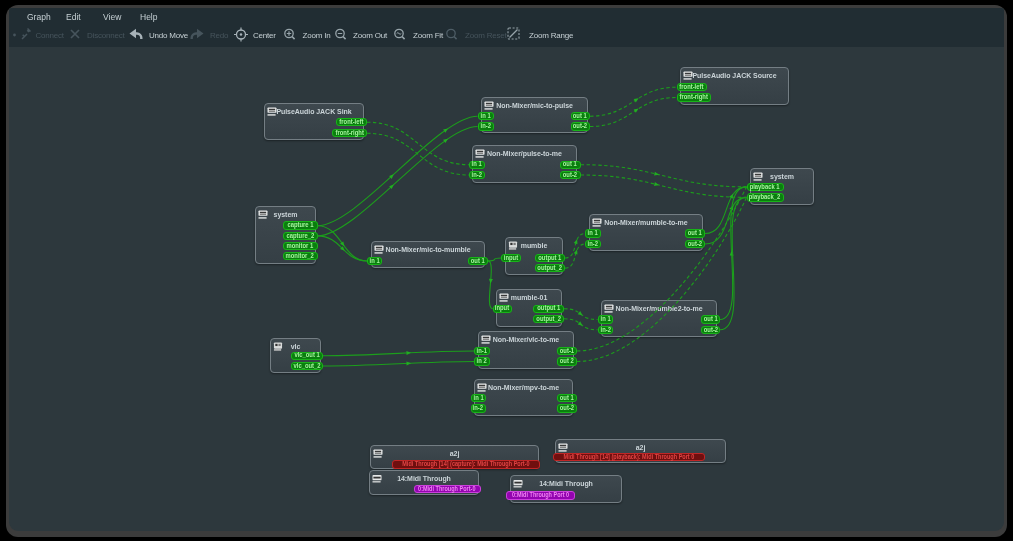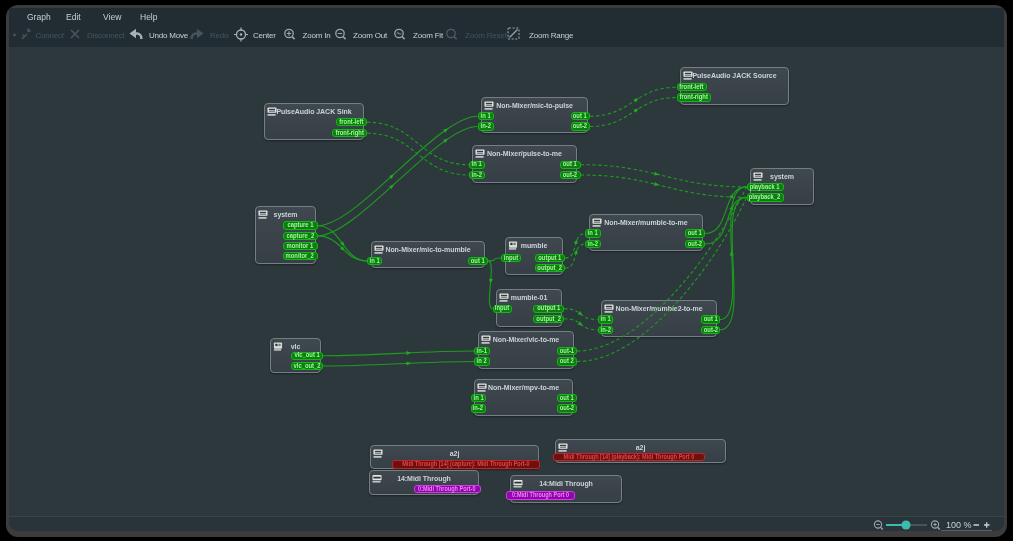--- a/index.html
+++ b/index.html
@@ -399,31 +399,12 @@
 <path d="M720.0,329.8 C753.0,329.8 713.0,197.4 746.5,197.4" fill="none" stroke="#1c9e1c" stroke-width="1.1"></path>
 <path d="M323.0,355.7 C378.0,355.7 419.3,351.0 474.3,351.0" fill="none" stroke="#1c9e1c" stroke-width="1.1"></path>
 <polygon points="411.1,352.8 406.6,355.0 406.4,351.0" fill="#21ad21"></polygon>
 <path d="M323.0,366.0 C378.0,366.0 419.3,361.5 474.3,361.5" fill="none" stroke="#1c9e1c" stroke-width="1.1"></path>
 <polygon points="411.1,363.2 406.6,365.4 406.4,361.4" fill="#21ad21"></polygon>
 <path d="M577.0,351.0 C645.0,351.0 720.0,242.0 746.5,186.9" fill="none" stroke="#1c9e1c" stroke-width="1.1" stroke-dasharray="3.4 2.5"></path>
 <path d="M577.0,361.5 C648.0,361.5 722.0,252.0 746.5,197.4" fill="none" stroke="#1c9e1c" stroke-width="1.1" stroke-dasharray="3.4 2.5"></path>
   </svg>
   </div>
  </div>
- <div id="status">
-      <svg width="160" height="16" viewBox="0 0 160 16" style="position:absolute;right:11px;top:0">
-<g transform="translate(-833,-516)">
-<circle cx="878" cy="523.5" r="3.6" fill="none" stroke="#9aa6ac" stroke-width="1.1"></circle>
-<path d="M880.6 526.2 l2.2 2.2" stroke="#9aa6ac" stroke-width="1.4"></path>
-<path d="M876.3 523.5 h3.4" stroke="#9aa6ac" stroke-width="1"></path>
-<line x1="886" y1="524" x2="906" y2="524" stroke="#3dbcae" stroke-width="2.2"></line>
-<line x1="906" y1="524" x2="927" y2="524" stroke="#47545a" stroke-width="2.2"></line>
-<circle cx="906" cy="524" r="4.6" fill="#3dbcae"></circle>
-<circle cx="935" cy="523.5" r="3.6" fill="none" stroke="#9aa6ac" stroke-width="1.1"></circle>
-<path d="M937.6 526.2 l2.2 2.2" stroke="#9aa6ac" stroke-width="1.4"></path>
-<path d="M933.3 523.5 h3.4 M935 521.8 v3.4" stroke="#9aa6ac" stroke-width="1"></path>
-<text x="946" y="527" font-family="Liberation Sans" font-size="9" fill="#c6d0d4">100 %</text>
-<path d="M941 529.5 h51" stroke="#55626a" stroke-width="1"></path>
-<path d="M973.5 524 h5.5" stroke="#c6d0d4" stroke-width="1.3"></path>
-<path d="M984 524 h5.5 M986.7 521.2 v5.6" stroke="#c6d0d4" stroke-width="1.3"></path>
-</g>
-</svg>
-    </div>
 </div>
 </body></html>

